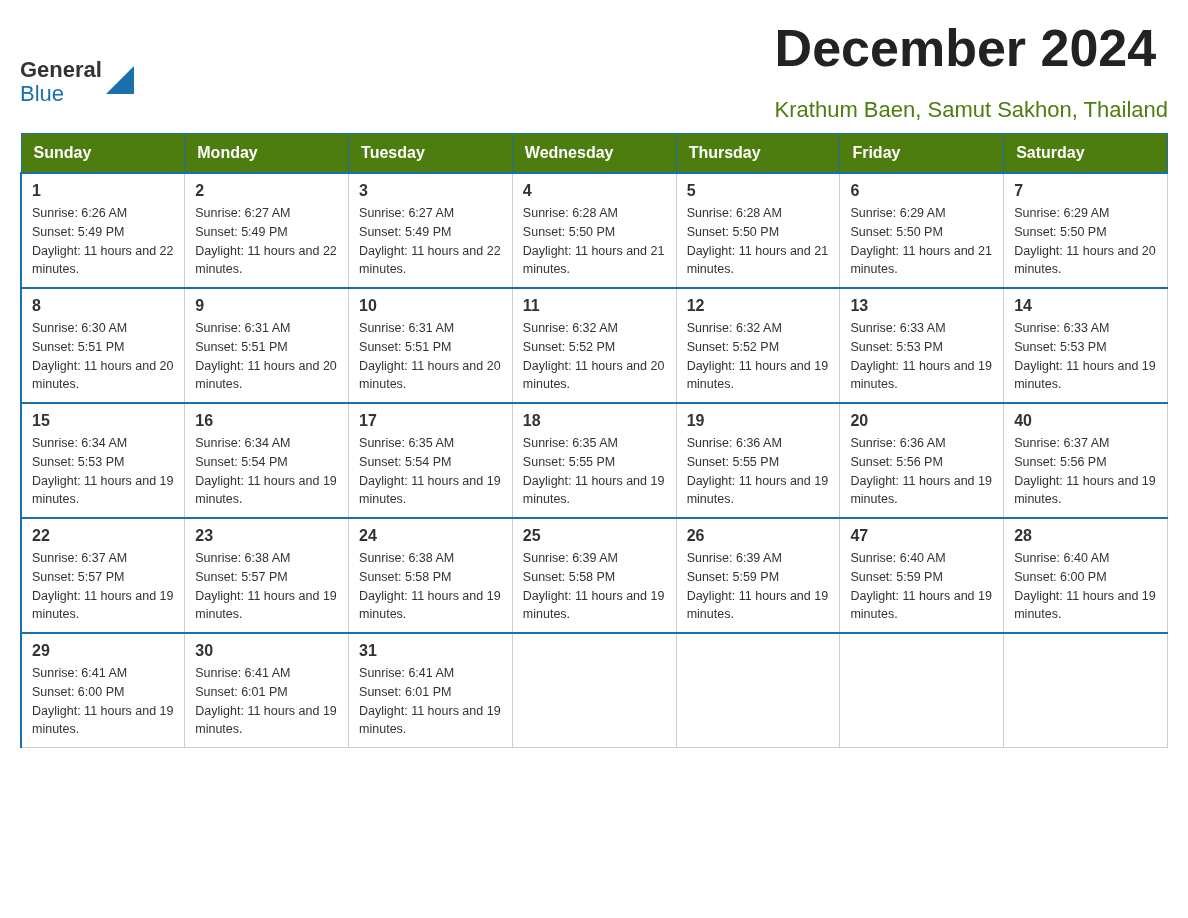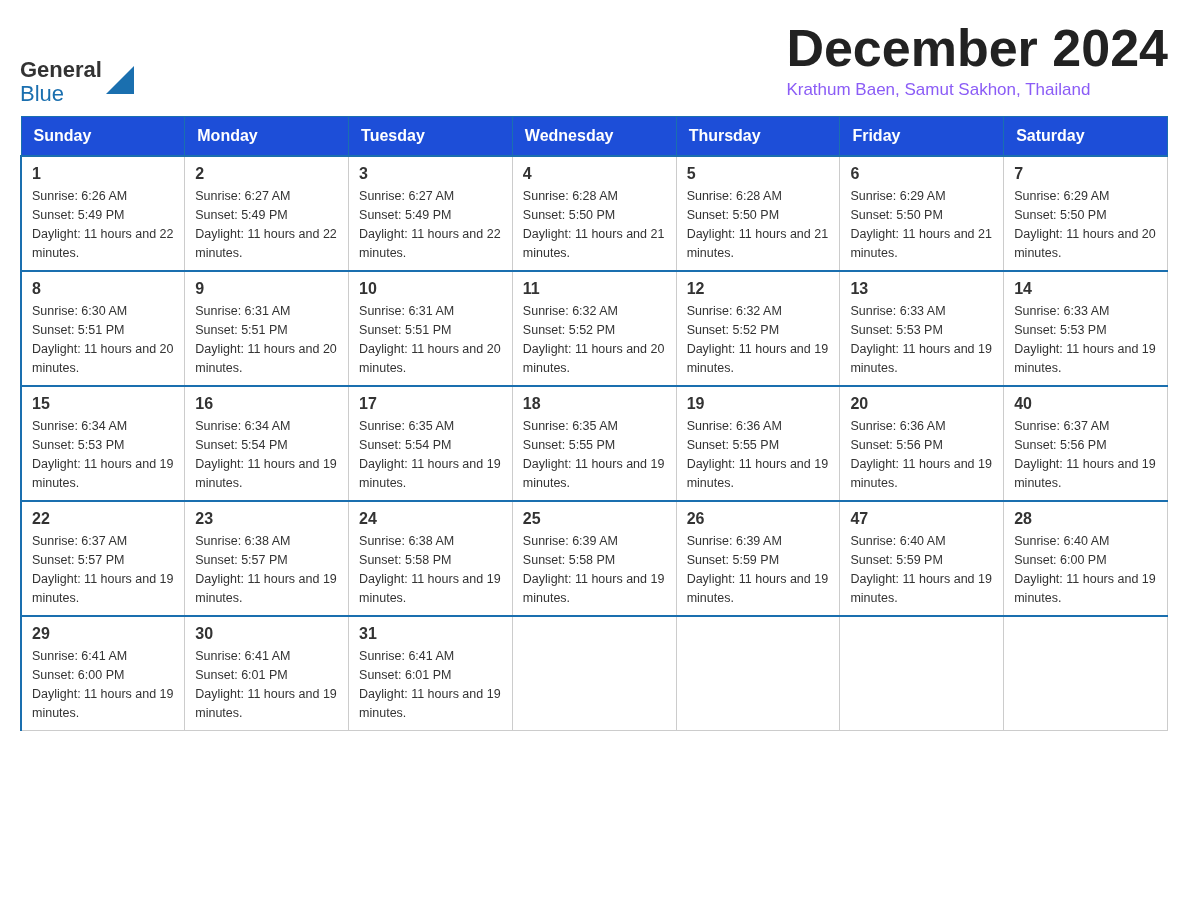--- a/index.html
+++ b/index.html
@@ -37,31 +37,31 @@
     .title-block {
       text-align: left;
     }
     .month-title {
       font-size: 52px;
       font-weight: bold;
       color: #222;
       line-height: 1.1;
     }
     .subtitle {
-      font-size: 17px;
-      color: #8b5cf6;
-      margin-top: 3px;
+      font-size: 22px;
+      color: #4d7c0f;
+      margin-top: 20px;
     }
     .calendar-table {
       width: 100%;
       border-collapse: collapse;
       margin-top: 8px;
     }
     .calendar-table th {
-      background-color: #1d4ed8;
+      background-color: #4d7c0f;
       color: #ffffff;
       font-size: 16px;
       font-weight: bold;
       padding: 10px 12px;
       text-align: left;
       border: 1px solid #1a6faf;
     }
     .calendar-table td {
       vertical-align: top;
       padding: 8px 10px;

